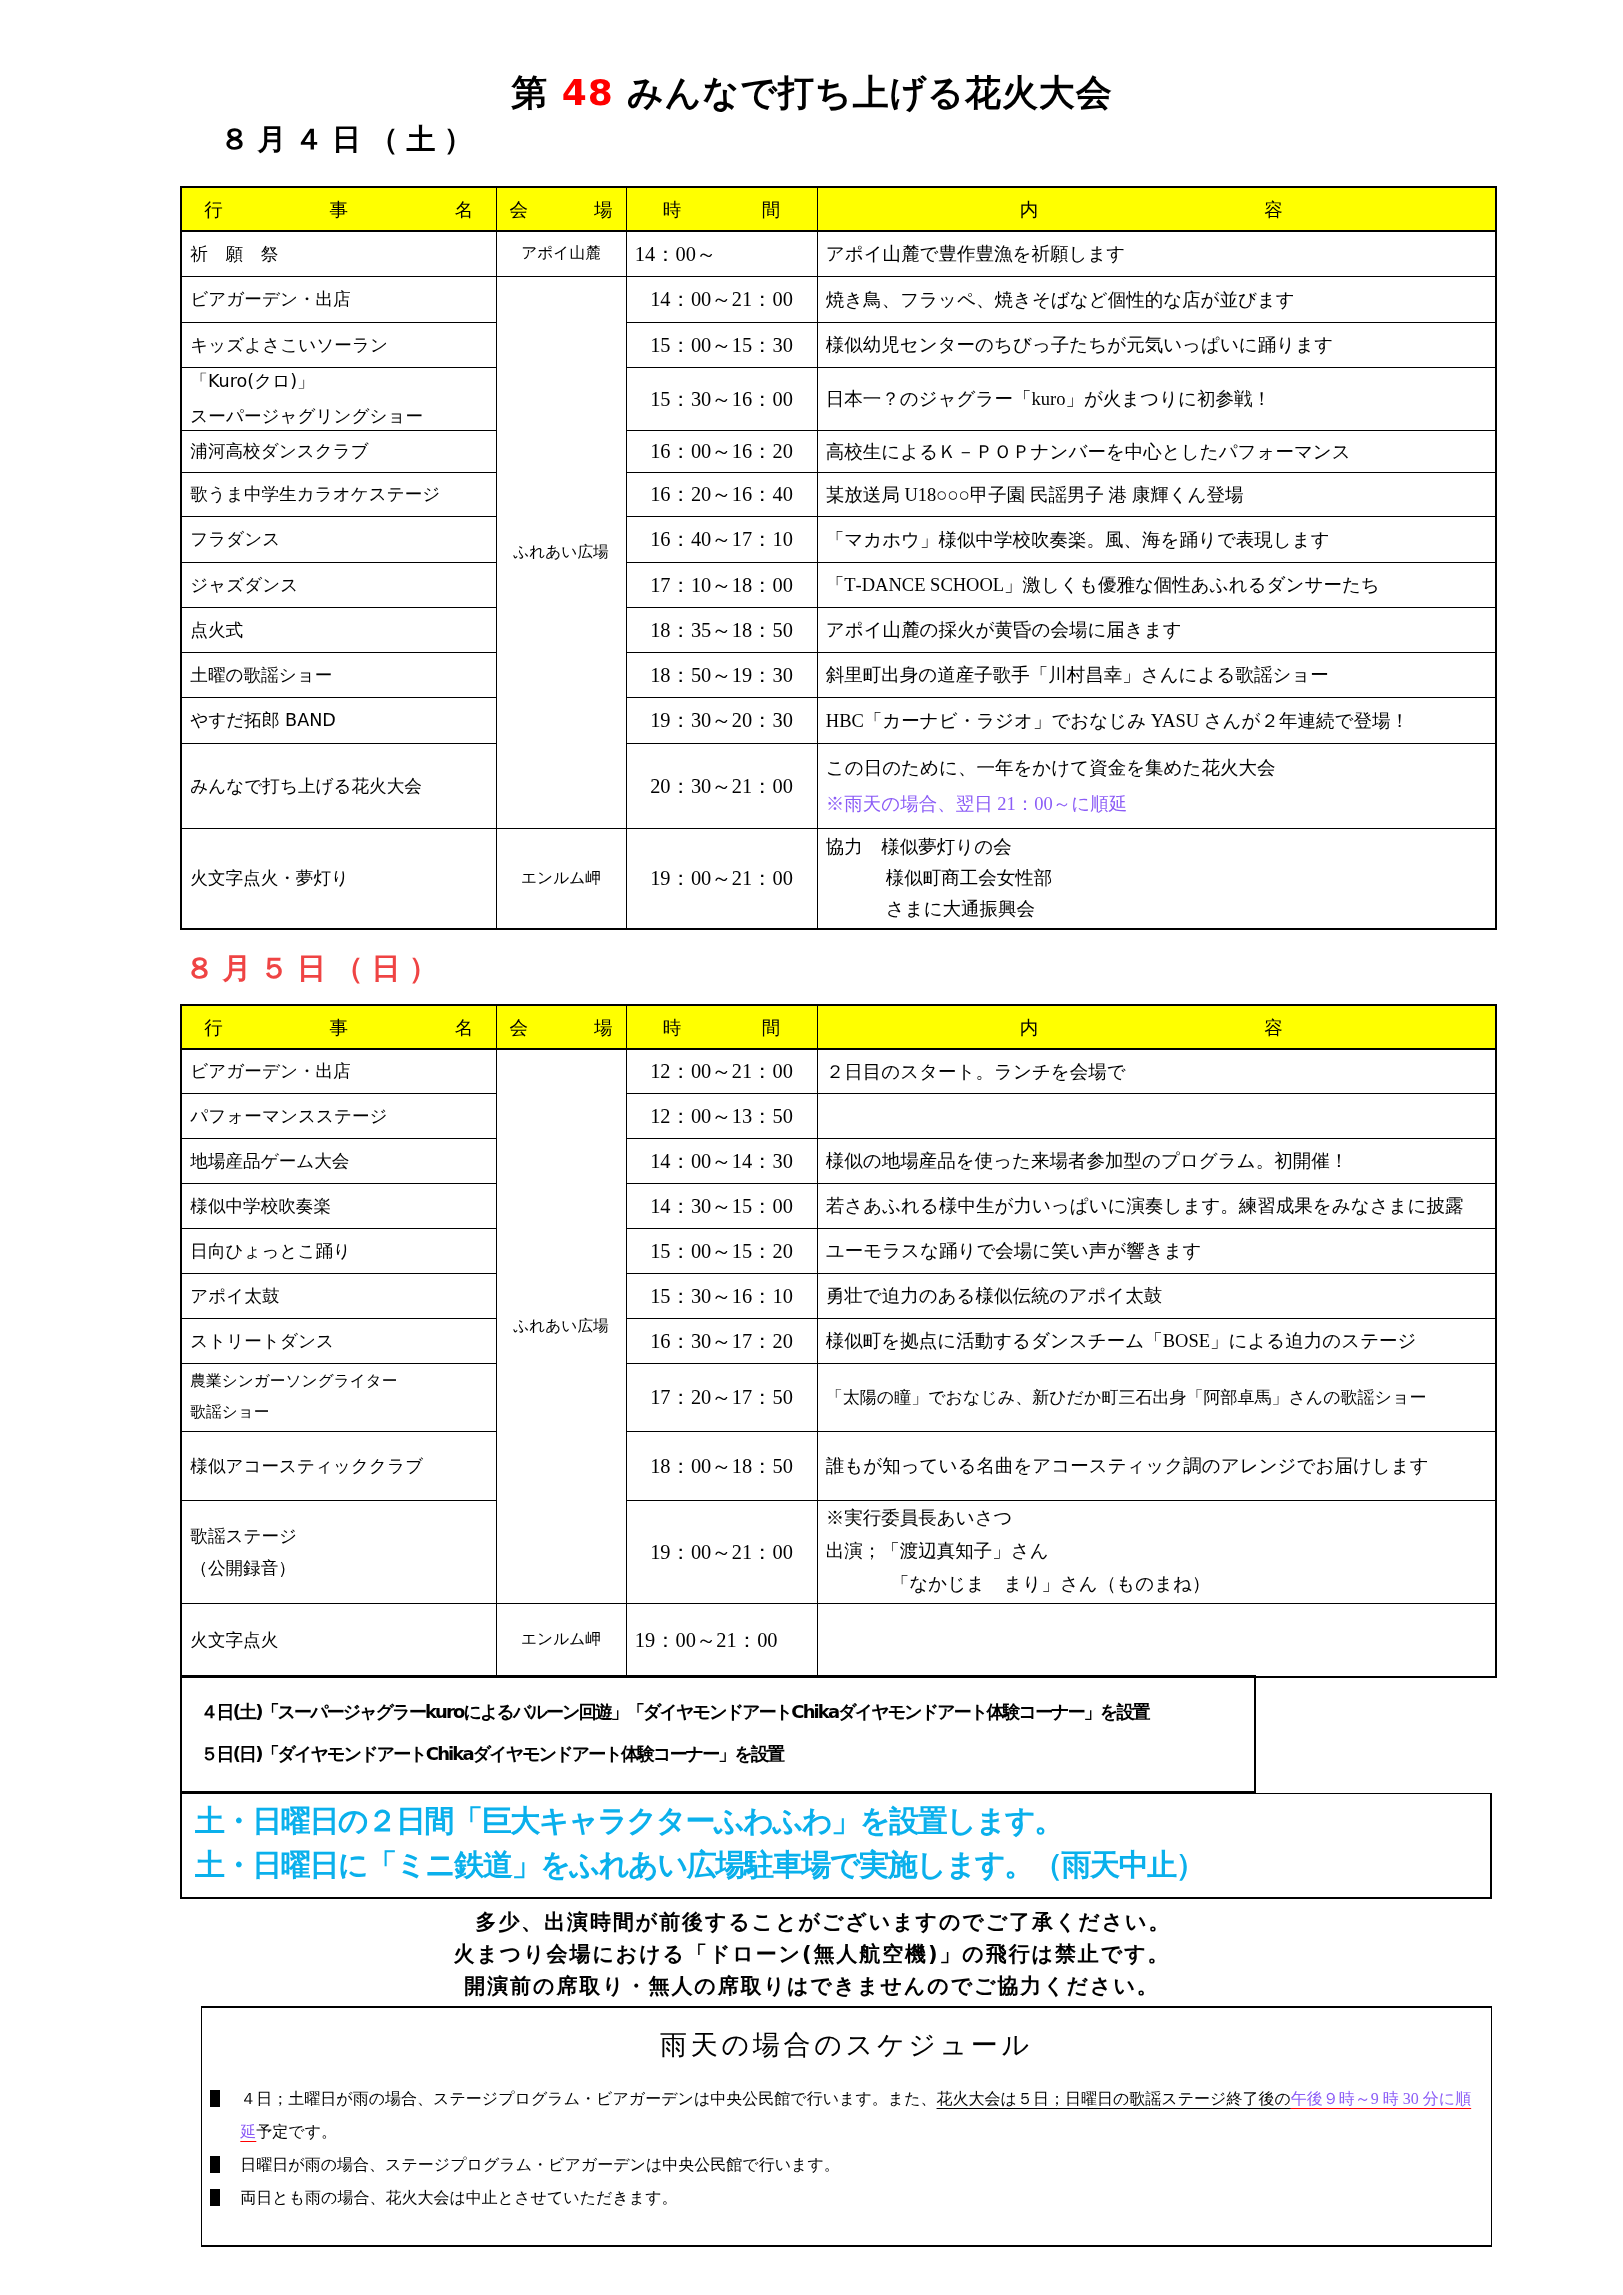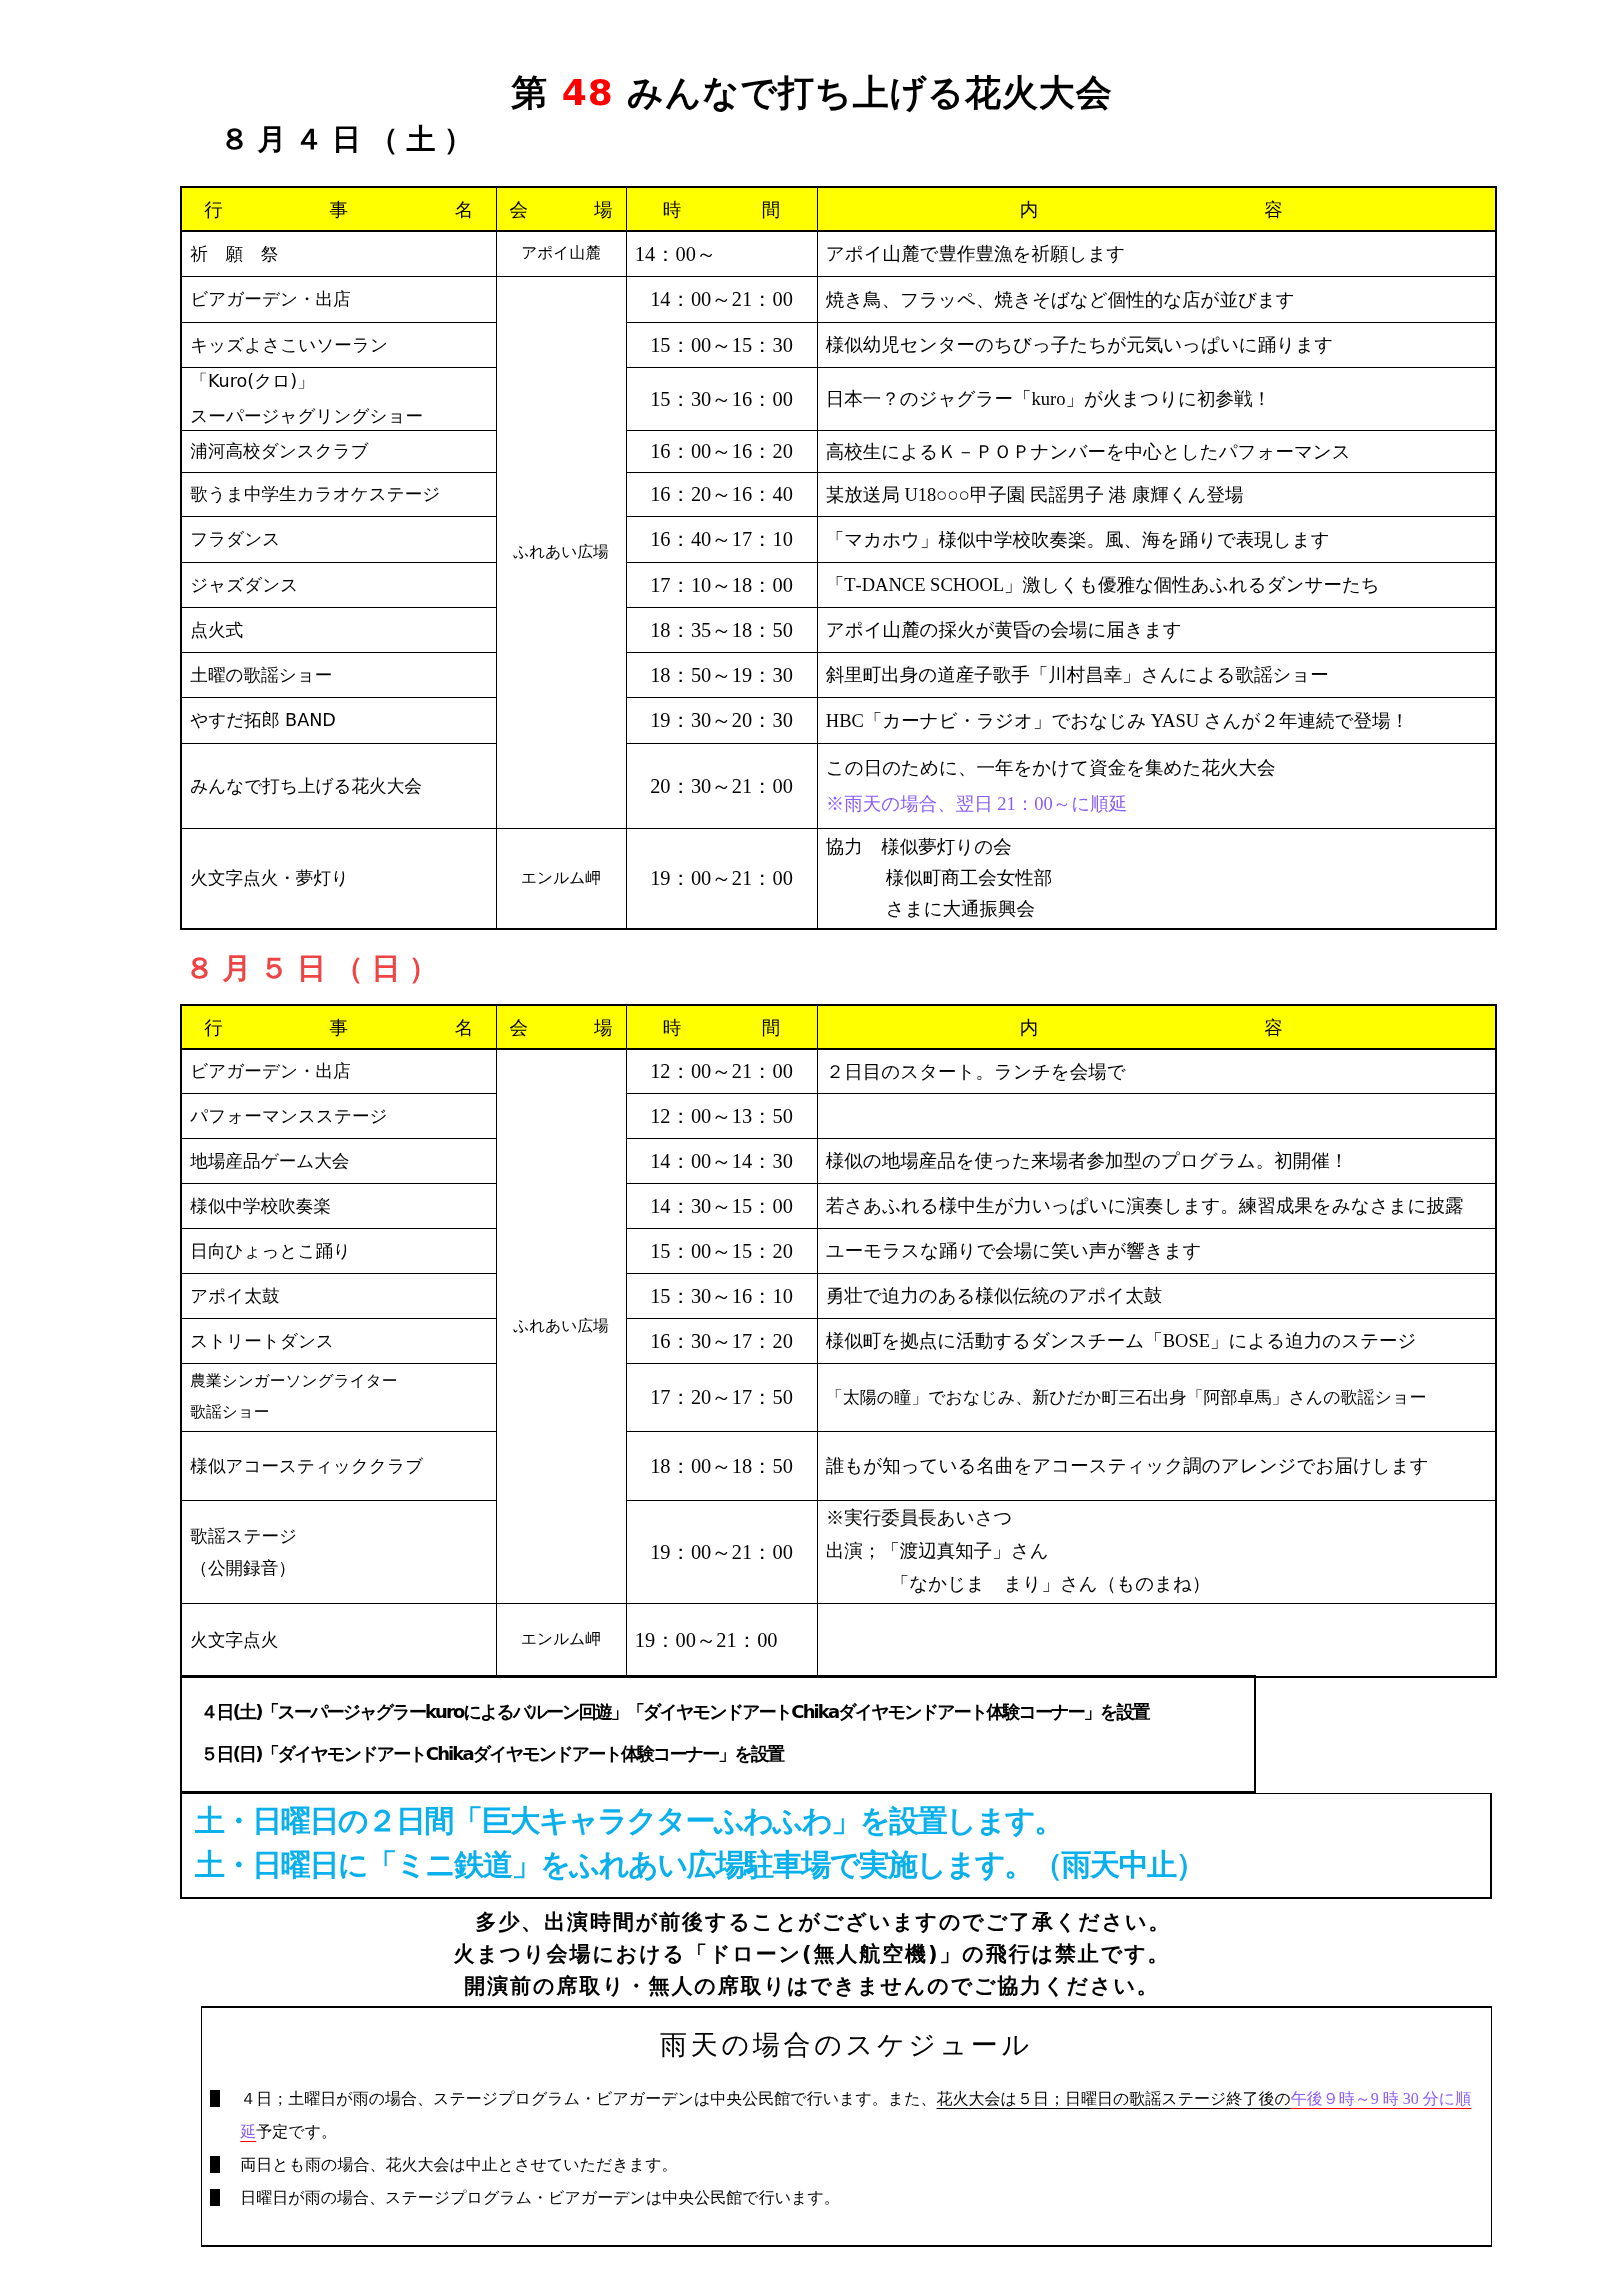--- a/index.html
+++ b/index.html
@@ -260,17 +260,17 @@
 <div class="abs notes">
   <span>　多少、出演時間が前後することがございますのでご了承ください。</span>
   <span>火まつり会場における「ドローン(無人航空機)」の飛行は禁止です。</span>
   <span>開演前の席取り・無人の席取りはできませんのでご協力ください。</span>
 </div>
 
 <div class="abs rain">
   <div class="rtitle">雨天の場合のスケジュール</div>
   <ul>
     <li><span class="bullet"></span><span>４日；土曜日が雨の場合、ステージプログラム・ビアガーデンは中央公民館で行います。また、</span><span class="uline">花火大会は５日；日曜日の歌謡ステージ終了後の</span><span class="uline red">午後９時～9 時 30 分に順延</span><span>予定です。</span></li>
+    <li><span class="bullet"></span><span>日曜日が雨の場合、ステージプログラム・ビアガーデンは中央公民館で行います。</span></li>
     <li><span class="bullet"></span><span>両日とも雨の場合、花火大会は中止とさせていただきます。</span></li>
-    <li><span class="bullet"></span><span>日曜日が雨の場合、ステージプログラム・ビアガーデンは中央公民館で行います。</span></li>
   </ul>
 </div>
 
 
 </body></html>

